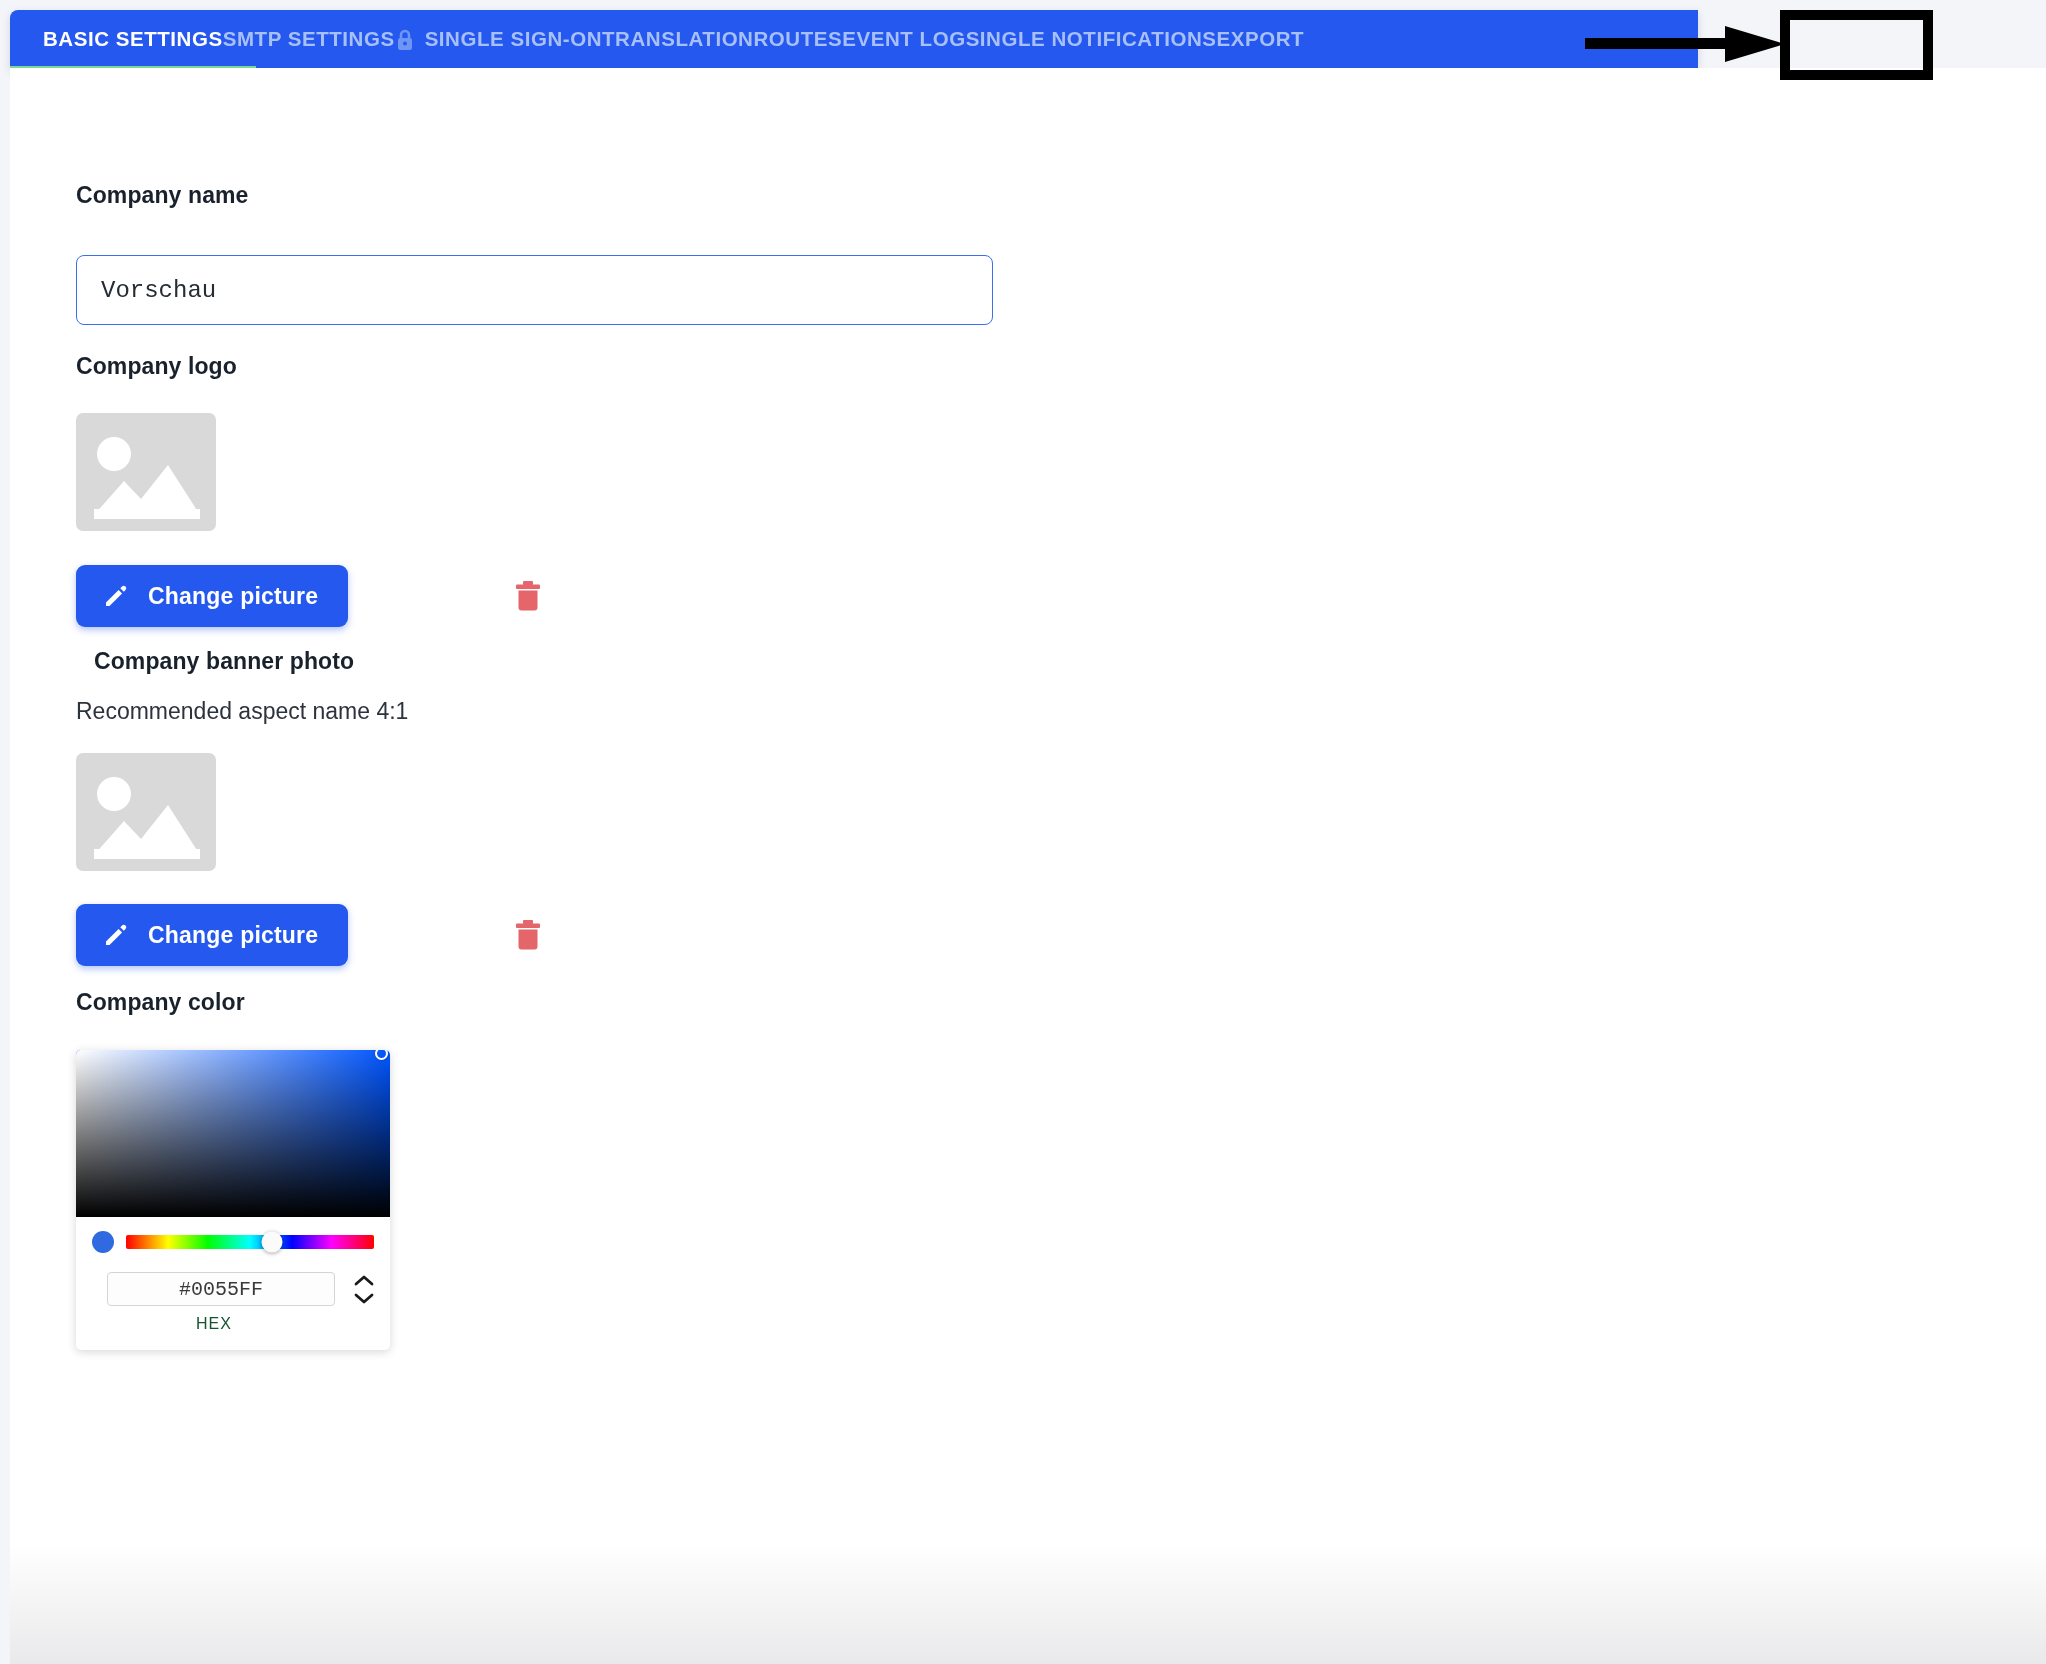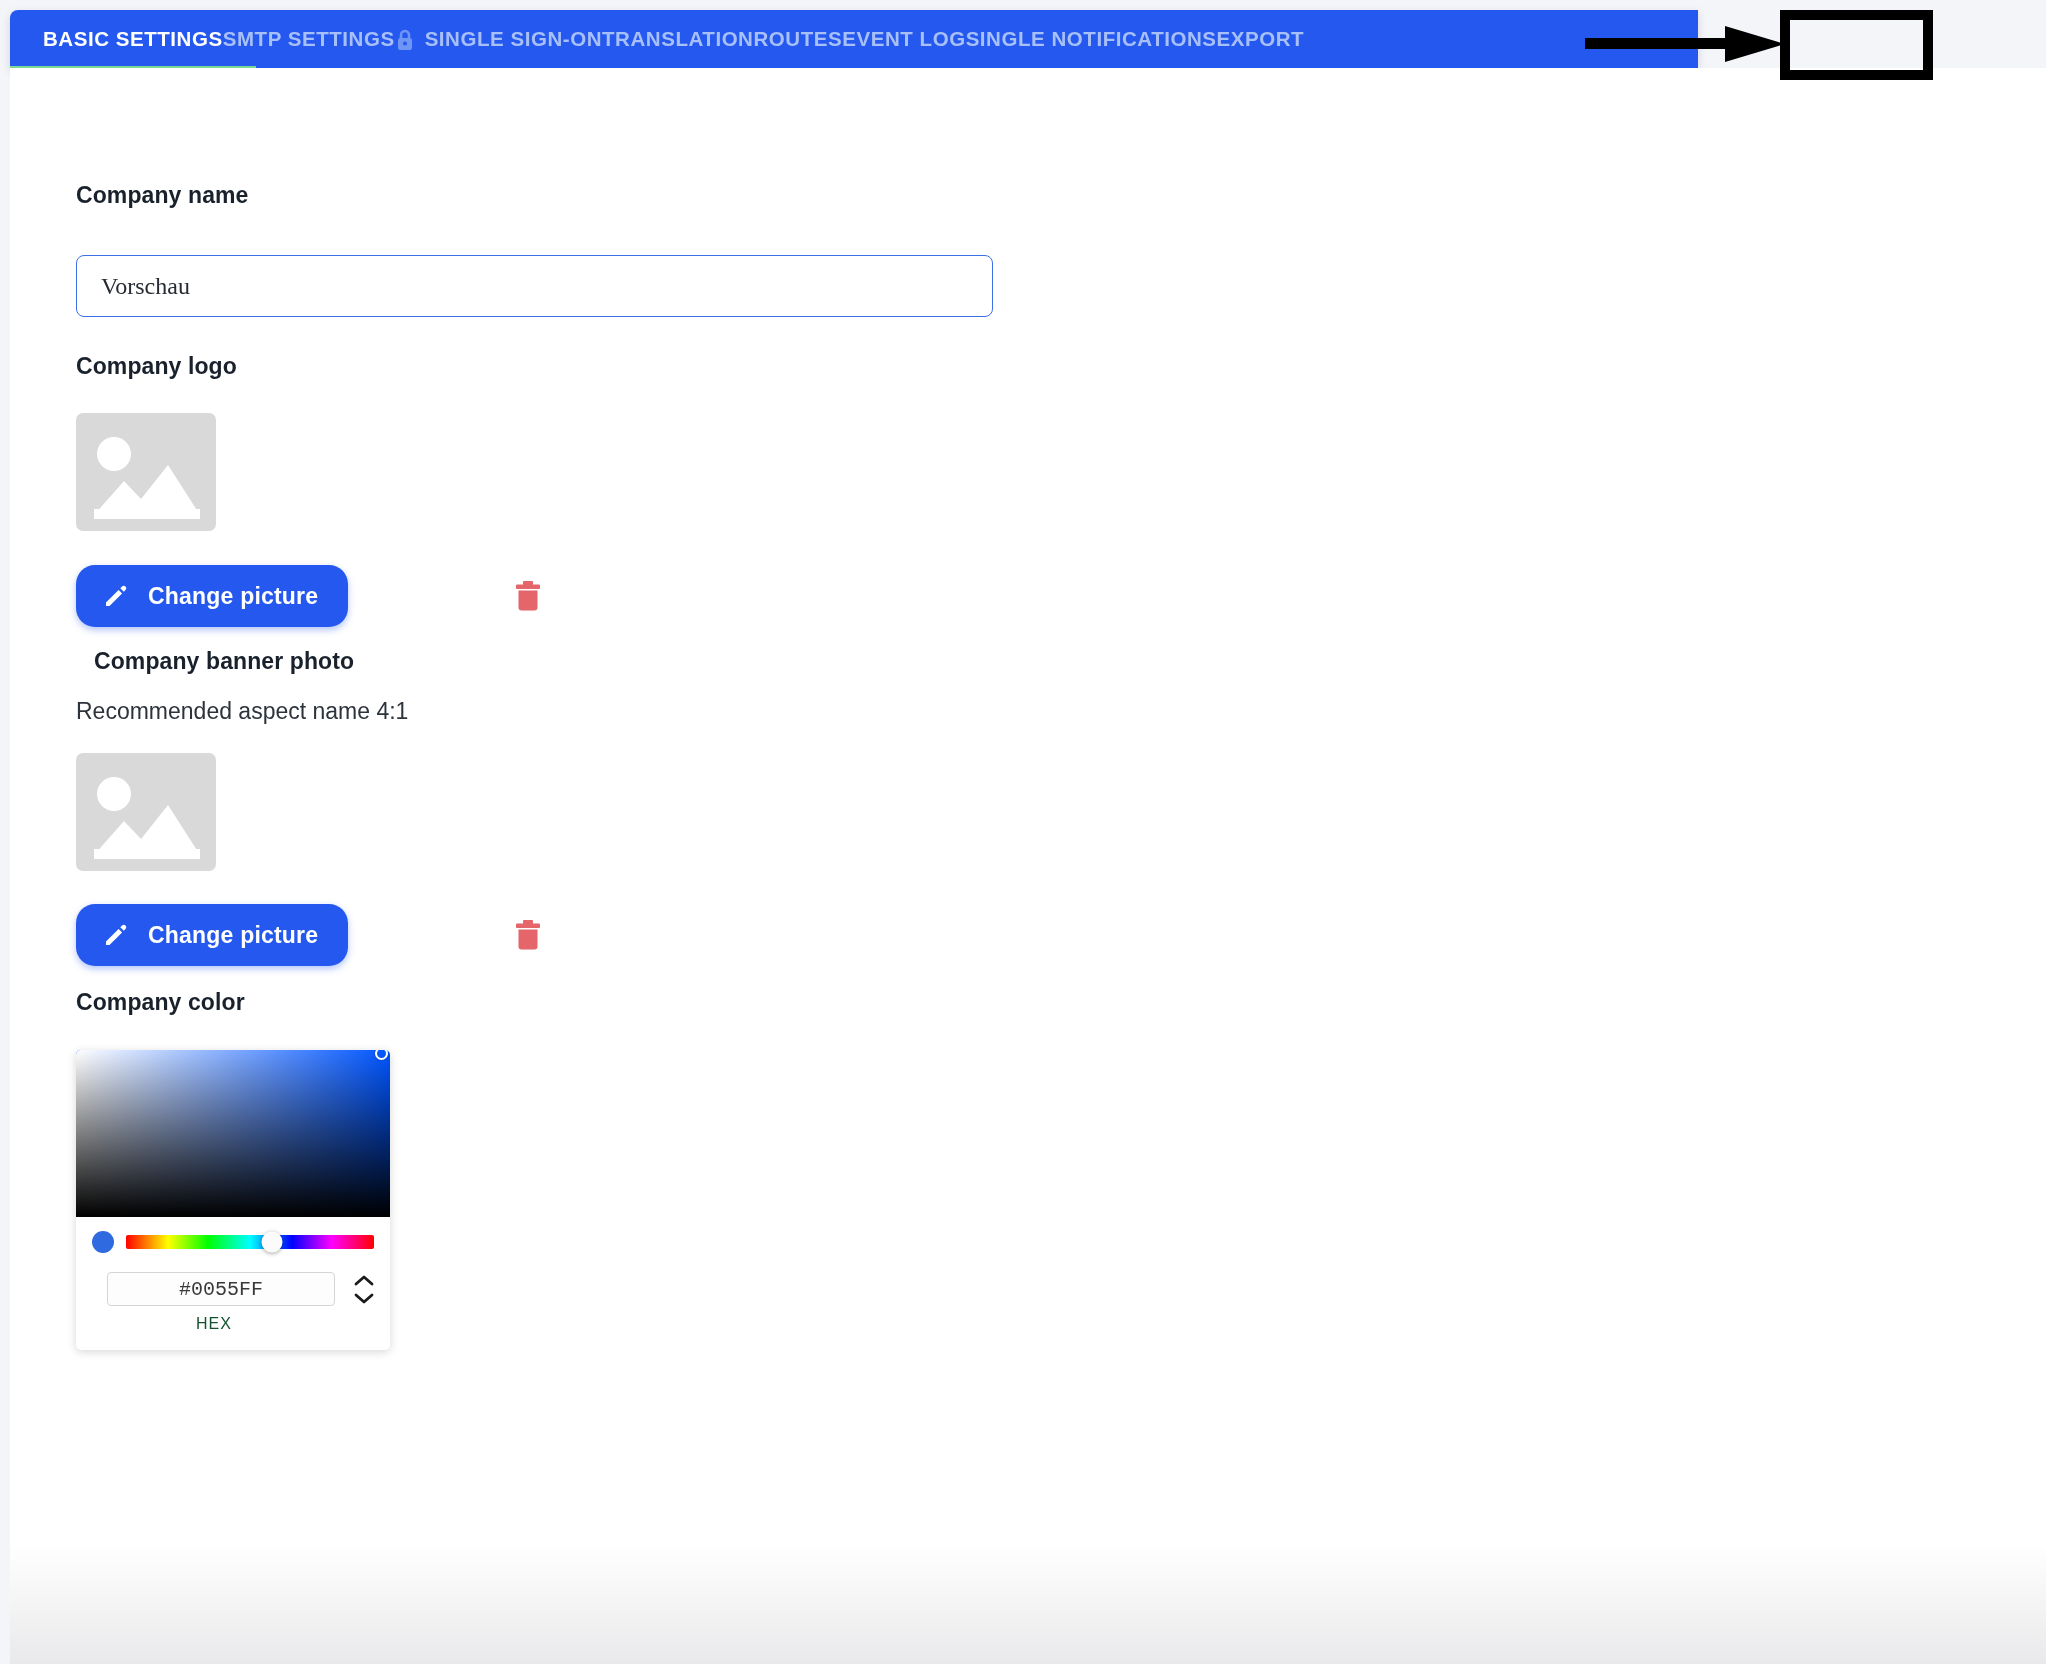--- a/index.html
+++ b/index.html
@@ -101,26 +101,26 @@
     color: #2c333c;
   }
 
   .company-name-label { position: absolute; left: 66px; top: 114px; }
 
   .text-input {
     position: absolute;
     left: 66px;
     top: 187px;
     width: 917px;
-    height: 62px;
+    height: 70px;
     box-sizing: border-box;
     border: 1.6px solid #3d6fe8;
     border-radius: 8px;
     background: #fff;
-    font-family: Liberation Serif, serif;
+    font-family: Liberation Mono, monospace;
     font-size: 24px;
     color: #262c33;
     padding: 0 24px;
     outline: none;
   }
 
   .company-logo-label { position: absolute; left: 66px; top: 285px; }
 
   .img-placeholder {
     position: absolute;
@@ -133,21 +133,21 @@
   .logo-ph   { left: 66px; top: 345px; }
   .banner-ph { left: 66px; top: 685px; }
 
   .btn-change {
     position: absolute;
     height: 62px;
     box-sizing: border-box;
     padding: 0 30px 0 26px;
     background: #2558ef;
     border: none;
-    border-radius: 19px;
+    border-radius: 9px;
     color: #ffffff;
     font-family: "Liberation Sans", sans-serif;
     font-size: 23px;
     font-weight: 700;
     letter-spacing: 0.2px;
     display: flex;
     align-items: center;
     gap: 20px;
     cursor: pointer;
     box-shadow: 0 3px 7px rgba(37,88,239,0.35);

